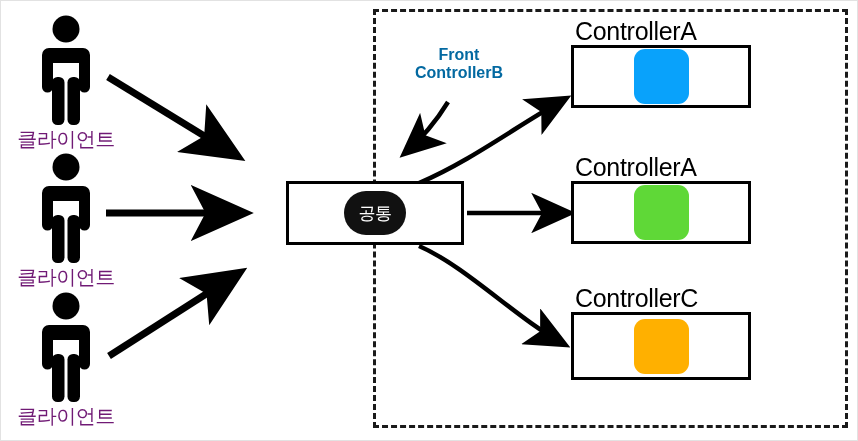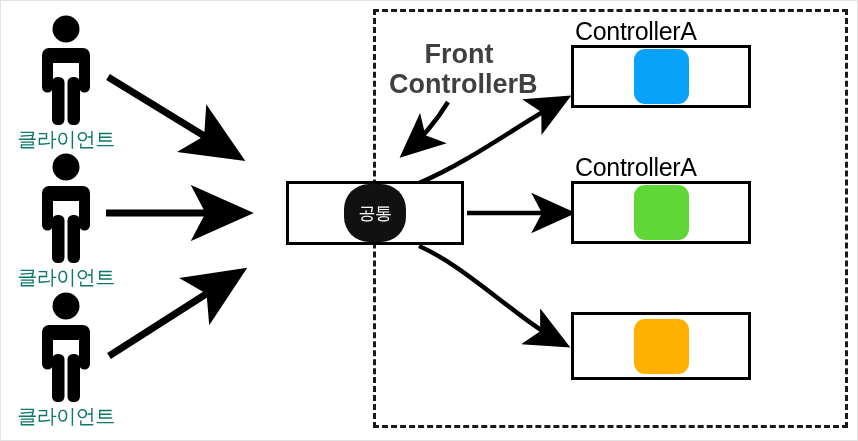--- a/index.html
+++ b/index.html
@@ -25,21 +25,21 @@
     height: 441px;
   }
   .client-group {
     position: absolute;
     width: 110px;
     text-align: center;
   }
   .client-label {
     font-family: "Liberation Sans", sans-serif;
     font-size: 20px;
-    color: #0f766e;
+    color: #701a75;
     letter-spacing: -0.5px;
     line-height: 1;
     margin-top: 2px;
     white-space: nowrap;
   }
   .person-icon {
     display: block;
     margin: 0 auto;
   }
   .ctrl-title {
@@ -69,43 +69,44 @@
     position: absolute;
     border: 3px solid #000000;
     background: #ffffff;
     box-sizing: border-box;
     display: flex;
     align-items: center;
     justify-content: center;
   }
   .fc-inner {
     width: 62px;
-    height: 58px;
+    height: 44px;
     border-radius: 25px;
     background: #111111;
     display: flex;
     align-items: center;
     justify-content: center;
   }
   .fc-inner-label {
     color: #ffffff;
     font-family: "Liberation Sans", sans-serif;
     font-size: 17px;
     letter-spacing: -0.5px;
     white-space: nowrap;
   }
   .fc-caption {
     position: absolute;
     font-family: "Liberation Sans", sans-serif;
-    font-size: 27px;
+    font-size: 16px;
     font-weight: bold;
-    color: #404040;
+    color: #0369a1;
     text-align: center;
     line-height: 1.12;
     white-space: nowrap;
+    margin-top: 7px;
   }
   .region-box {
     position: absolute;
     box-sizing: border-box;
     border: 3px dashed #1a1a1a;
     background: transparent;
     pointer-events: none;
   }
 </style>
 </head>
@@ -198,17 +199,18 @@
   <div class="ctrl-title" style="left:574px; top:16px;">ControllerA</div>
   <div class="ctrl-box" style="left:570px; top:44px; width:180px; height:63px;">
     <div class="swatch" style="background:#09A2FB;"></div>
   </div>
 
   <div class="ctrl-title" style="left:574px; top:152px;">ControllerA</div>
   <div class="ctrl-box" style="left:570px; top:180px; width:180px; height:63px;">
     <div class="swatch" style="background:#5FD837;"></div>
   </div>
 
+  <div class="ctrl-title" style="left:574px; top:283px;">ControllerC</div>
   <div class="ctrl-box" style="left:570px; top:311px; width:180px; height:68px;">
     <div class="swatch" style="background:#FFB000;"></div>
   </div>
 
 </div>
 
 </body></html>

